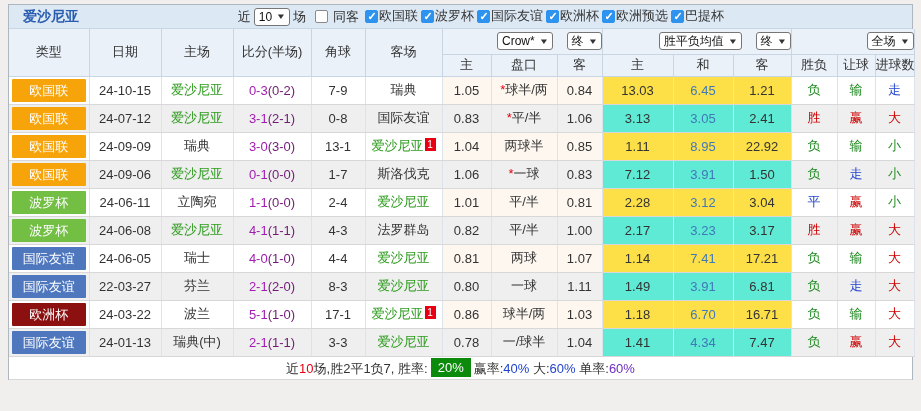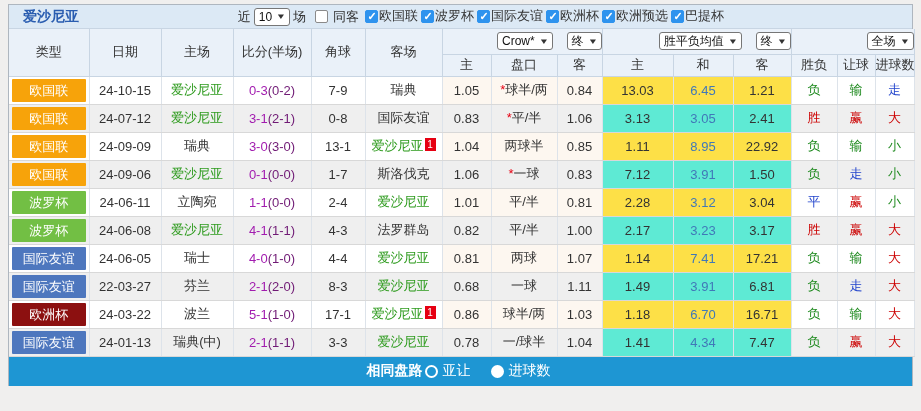--- a/index.html
+++ b/index.html
@@ -342,21 +342,21 @@
         </tr>
         <tr class="even">
           <td>
             <span class="badge" style="background: rgb(78, 119, 190);">国际友谊</span>
           </td>
           <td>22-03-27</td>
           <td><span>芬兰</span></td>
           <td><span class="score-main">2-1</span><span class="score-half">(2-0)</span></td>
           <td>8-3</td>
           <td><span class="team-green">爱沙尼亚</span></td>
-          <td class="c-odds">0.68</td>
+          <td class="c-odds">0.80</td>
           <td class="c-odds">一球</td>
           <td class="c-odds">1.11</td>
           <td class="c-avg">1.49</td>
           <td class="c-avg num-blue">3.91</td>
           <td class="c-avg">6.81</td>
           <td class="res-green">负</td>
           <td class="res-blue">走</td>
           <td class="res-red">大</td>
         </tr>
         <tr class="odd">
@@ -393,22 +393,18 @@
           <td class="c-avg">1.41</td>
           <td class="c-avg num-blue">4.34</td>
           <td class="c-avg">7.47</td>
           <td class="res-green">负</td>
           <td class="res-red">赢</td>
           <td class="res-red">大</td>
         </tr>
       </tbody>
   </table>
 
-
-  <div class="bottom-bar">
-    <span class="bb-title">相同盘路</span>
-    <span class="radio"></span>
-    <span class="bb-opt">亚让</span>
-    <span class="radio filled"></span>
-    <span class="bb-opt">进球数</span>
+  <div class="summary">
+    <span>近</span><span class="red">10</span><span>场,胜2平1负7, 胜率:</span><span class="rate-badge">20%</span><span>赢率:</span><span class="blue">40%</span><span> 大:</span><span class="blue">60%</span><span> 单率:</span><span class="purple">60%</span>
   </div>
 
+
 </div>
 
 </body></html>

